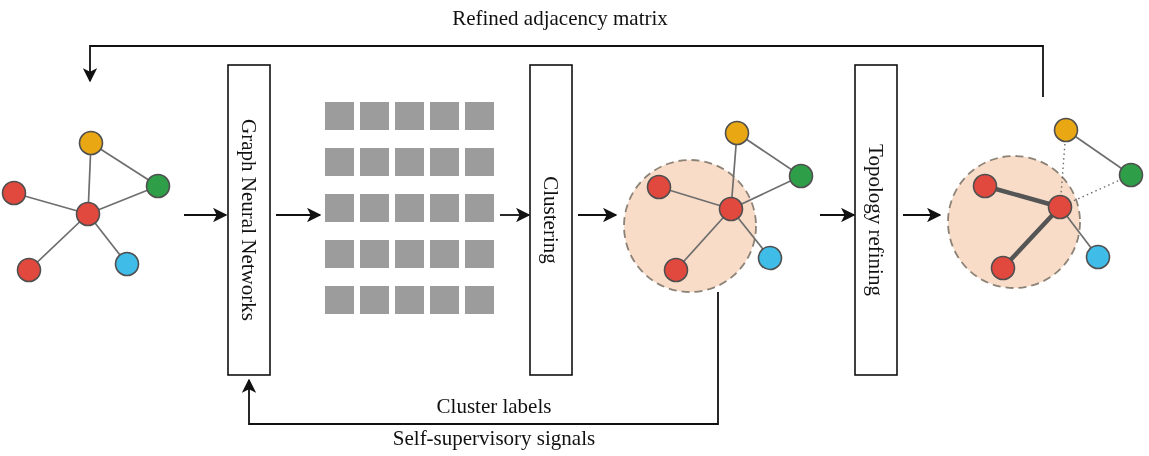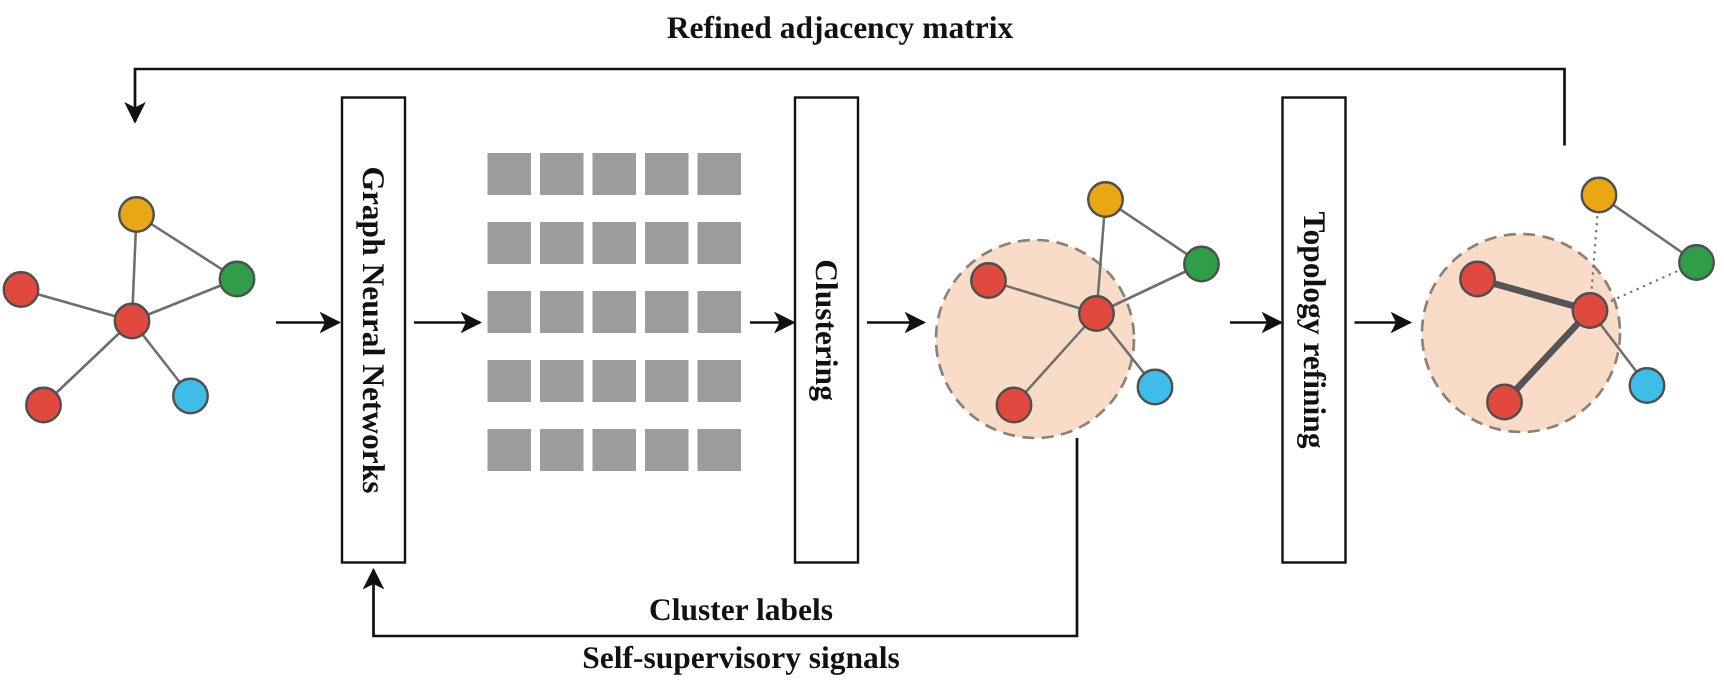--- a/index.html
+++ b/index.html
@@ -3,21 +3,20 @@
 <meta charset="utf-8">
 <style>
   * { margin: 0; padding: 0; box-sizing: border-box; }
   html, body { background: #ffffff; }
   .canvas {
     position: relative;
     width: 1149px;
     height: 456px;
     background: #ffffff;
     font-family: "Liberation Serif", serif;
-    font-weight: bold;
   }
   svg { display: block; }
   .flow-box { fill: #ffffff; stroke: #111111; stroke-width: 1.6; }
   .box-label { font-family: "Liberation Serif", serif; font-size: 21px; fill: #111111; }
   .diagram-label { font-family: "Liberation Serif", serif; font-size: 21px; fill: #111111; }
   .arrow-line { fill: none; stroke: #111111; stroke-width: 1.8; }
   .edge { fill: none; stroke-width: 1.7; }
   .edge-thick { fill: none; stroke-width: 4.5; stroke-linecap: round; }
   .edge-dotted { fill: none; stroke-width: 1.4; stroke-dasharray: 1.5 3.2; }
   .node { stroke-width: 1.6; }

